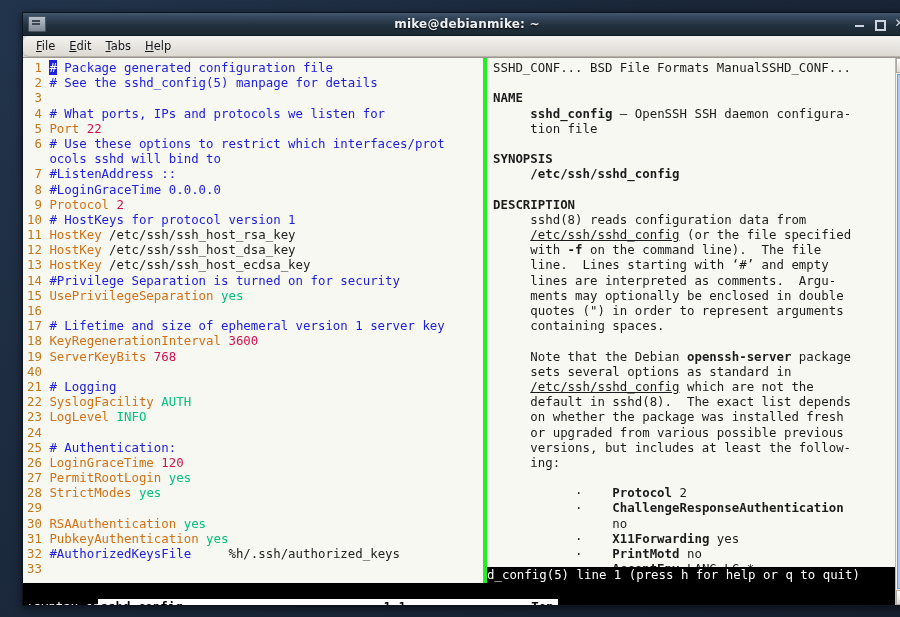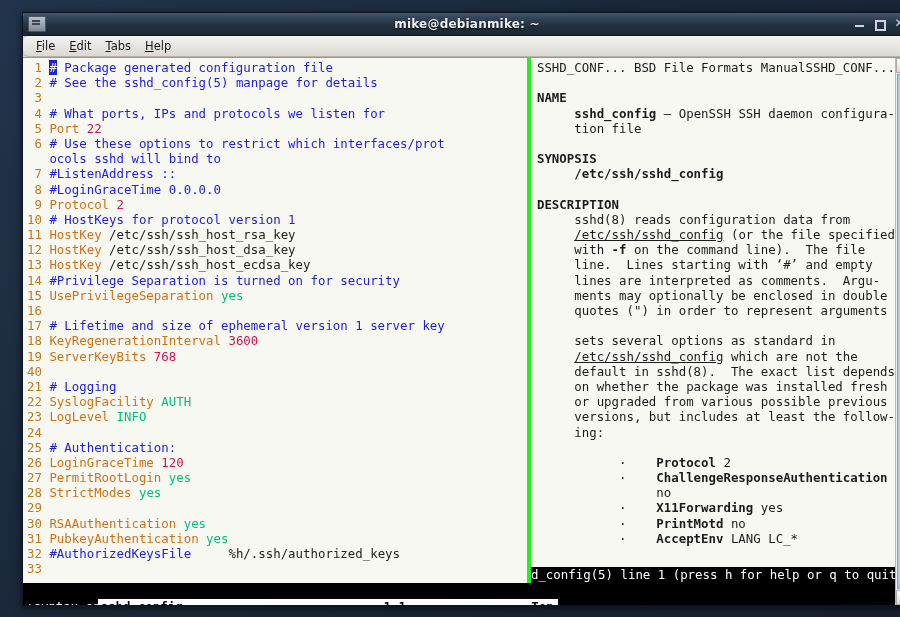--- a/index.html
+++ b/index.html
@@ -102,21 +102,21 @@
     flex: 1 1 auto;
     position: relative;
     background: #f8f8f3;
     font-family: "DejaVu Sans Mono", monospace;
     font-size: 12.4px;
     line-height: 15.2px;
     overflow: hidden;
   }
   .panes { display: flex; height: 525px; }
 
-  .pane-left  { width: 504px; position: relative; overflow: hidden; background:#f8f8f3;}
+  .pane-left  { width: 460px; position: relative; overflow: hidden; background:#f8f8f3;}
   .divider    { width: 4px; background: #22ee22; }
   .pane-right { flex: 1 1 auto; position: relative; overflow: hidden; background:#f8f8f3;}
 
   .lines { padding: 2px 0 0 0; }
   .ln {
     white-space: pre;
     height: 15.2px;
     padding-left: 4px;
   }
   
@@ -282,21 +282,23 @@
                 <div class="mline"><span>     </span><span class="b">/etc/ssh/sshd_config</span></div>
                 <div class="mline">&nbsp;</div>
                 <div class="mline"><span class="b">DESCRIPTION</span></div>
                 <div class="mline"><span>     sshd(8) reads configuration data from</span></div>
                 <div class="mline"><span>     </span><span class="u">/etc/ssh/sshd_config</span><span> (or the file specified</span></div>
                 <div class="mline"><span>     with </span><span class="b">-f</span><span> on the command line).  The file</span></div>
                 <div class="mline"><span>     line.  Lines starting with ‘#’ and empty</span></div>
                 <div class="mline"><span>     lines are interpreted as comments.  Argu-</span></div>
                 <div class="mline"><span>     ments may optionally be enclosed in double</span></div>
                 <div class="mline"><span>     quotes (") in order to represent arguments</span></div>
-                <div class="mline">&nbsp;</div>
+                <div class="mline"><span>     containing spaces.</span></div>
+                <div class="mline">&nbsp;</div>
+                <div class="mline"><span>     Note that the Debian </span><span class="b">openssh-server</span><span> package</span></div>
                 <div class="mline"><span>     sets several options as standard in</span></div>
                 <div class="mline"><span>     </span><span class="u">/etc/ssh/sshd_config</span><span> which are not the</span></div>
                 <div class="mline"><span>     default in sshd(8).  The exact list depends</span></div>
                 <div class="mline"><span>     on whether the package was installed fresh</span></div>
                 <div class="mline"><span>     or upgraded from various possible previous</span></div>
                 <div class="mline"><span>     versions, but includes at least the follow-</span></div>
                 <div class="mline"><span>     ing:</span></div>
                 <div class="mline">&nbsp;</div>
                 <div class="mline"><span>           ·    </span><span class="b">Protocol</span><span> 2</span></div>
                 <div class="mline"><span>           ·    </span><span class="b">ChallengeResponseAuthentication</span></div>

